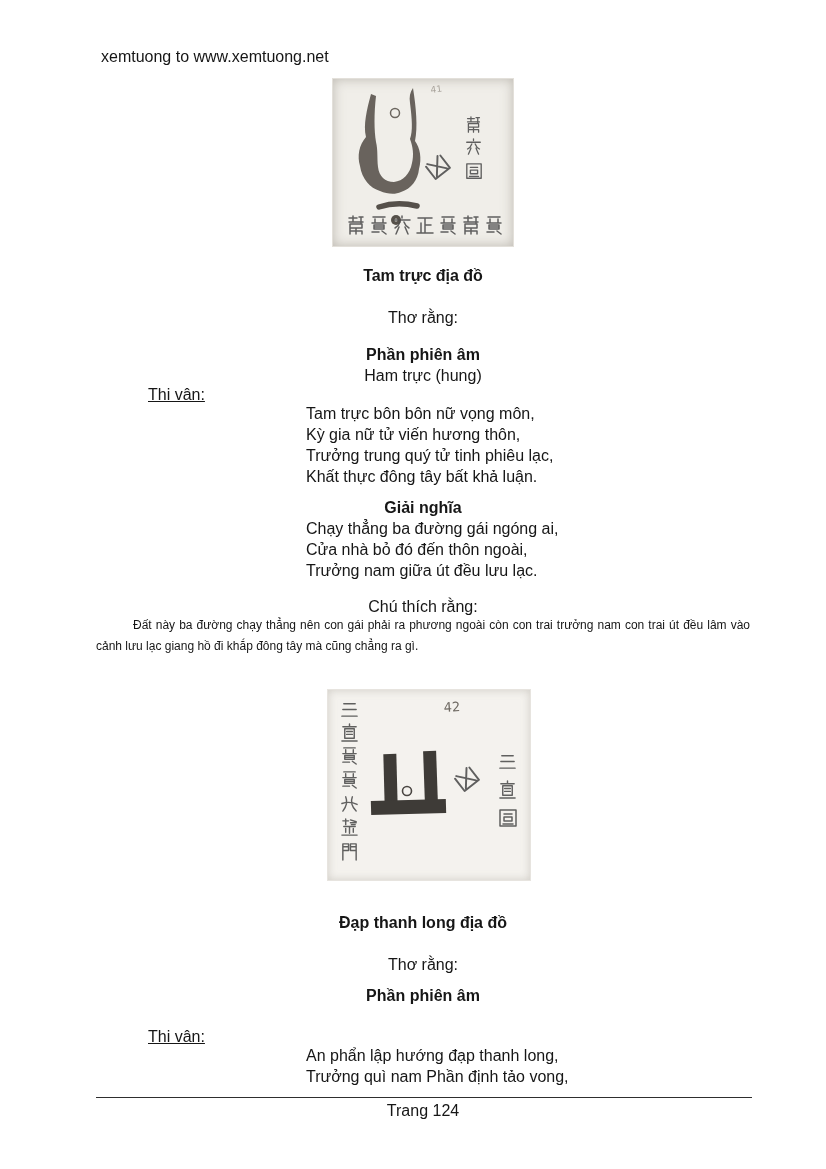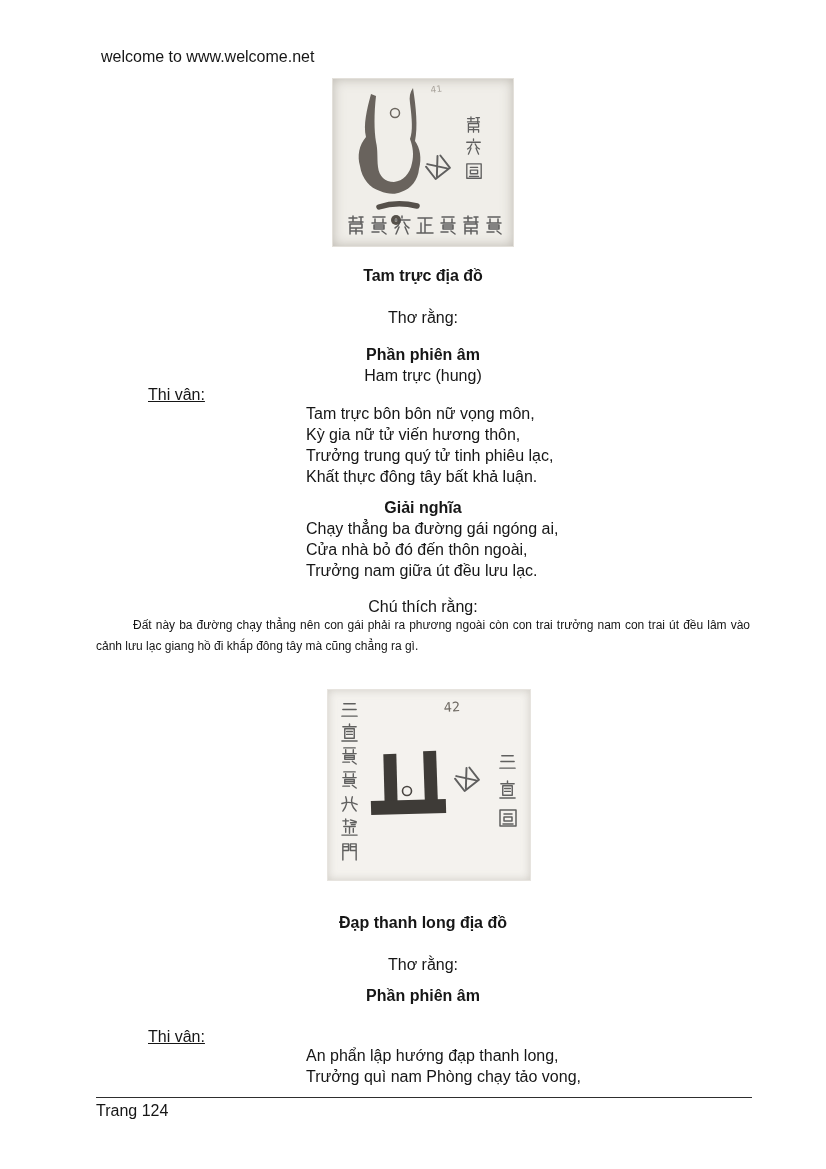--- a/index.html
+++ b/index.html
@@ -22,21 +22,21 @@
     left:333px;top:79px;width:180px;height:167px;background:#f0eee9;
     box-shadow:inset 0 0 12px rgba(140,134,124,.5), 0 0 0 1px #e3e0da;
   }
   .scan2{
     left:328px;top:690px;width:202px;height:190px;background:#f4f2ee;
     box-shadow:inset 0 0 9px rgba(150,144,134,.38), 0 0 0 1px #e7e4df;
   }
   .scan svg{display:block;width:100%;height:100%;}
   .glyph{stroke:#4b4b4b;stroke-width:1.5;fill:none;stroke-linecap:round;stroke-linejoin:round;opacity:.88;}
   .rule{position:absolute;left:96px;top:1097px;width:656px;border-top:1.5px solid #2e2e2e;}
-  .ftr{position:absolute;left:96px;top:1102px;width:654px;font-size:16px;text-align:left;}
+  .ftr{position:absolute;left:96px;top:1102px;width:654px;font-size:16px;text-align:center;}
 </style>
 </head>
 <body>
 
 <div class="page">
 
   <svg width="0" height="0" style="position:absolute" aria-hidden="true">
     <defs>
       <symbol id="s-xiong" viewBox="0 0 20 20">
         <path class="glyph" d="M3,6 L3,18 L17,18 L17,6"></path>
@@ -68,21 +68,21 @@
       </symbol>
       <symbol id="s-dense" viewBox="0 0 20 20">
         <path class="glyph" d="M4,2 H16 M6,4 V8 M14,4 V8 M3,8 H17 M5,10 H15 V14 H5 Z M5,12 H15 M3,17 H10 M13,16 L17,19"></path>
       </symbol>
       <symbol id="s-dense2" viewBox="0 0 20 20">
         <path class="glyph" d="M3,3 H11 M7,1 V6 M13,2 H17 M15,2 V8 M3,7 H17 M4,9 V19 M4,9 H16 V13 H4 M4,16 H16 M10,13 V19 M16,16 V19"></path>
       </symbol>
     </defs>
   </svg>
 
-  <div class="hdr">welcome to www.welcome.net</div>
+  <div class="hdr">xemtuong to www.xemtuong.net</div>
 
   <figure class="scan scan1">
     <svg viewBox="0 0 180 167">
       <path fill="#555049" fill-opacity="0.88" d="M38,15 C34,30 30,46 33,58 C26,66 24,77 27,87 C29,100 37,109 47,112 C54,115 62,116 68,113
            C78,110 85,101 86,90 C89,79 87,69 82,62 C85,48 83,28 80,9 C77,13 76,18 77,24
            C79,40 80,52 77,60 C80,68 81,76 79,84 C77,95 70,102 61,103 C52,103 46,97 45,88
            C44,79 45,71 43,63 C41,52 41,34 43,17 Z"></path>
       <circle cx="62" cy="34" r="4.5" fill="#f0eee9" stroke="#6b665f" stroke-width="1.5"></circle>
       <path d="M46,128 Q64,122 84,127" stroke="#55504a" stroke-width="5.5" fill="none" stroke-linecap="round"></path>
       <circle cx="63" cy="141" r="5" fill="#55504a"></circle>
@@ -157,18 +157,18 @@
     </svg>
   </figure>
 
   <div class="ln c b" style="top:913px">Đạp thanh long địa đồ</div>
   <div class="ln c" style="top:955px">Thơ rằng:</div>
 
   <div class="ln c b" style="top:986px">Phần phiên âm</div>
 
   <div class="ln lbl" style="top:1027px">Thi vân:</div>
   <div class="ln ind" style="top:1046px">An phẩn lập hướng đạp thanh long,</div>
-  <div class="ln ind" style="top:1067px">Trưởng quì nam Phòng chạy tảo vong,</div>
+  <div class="ln ind" style="top:1067px">Trưởng quì nam Phần định tảo vong,</div>
 
   <div class="rule"></div>
   <div class="ftr">Trang 124</div>
 
 </div>
 
 </body></html>

